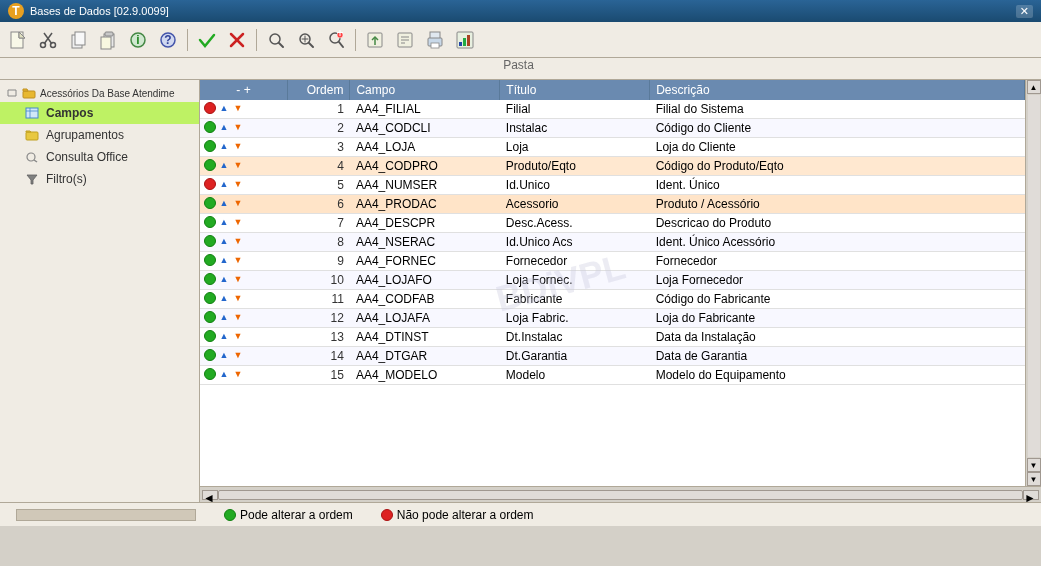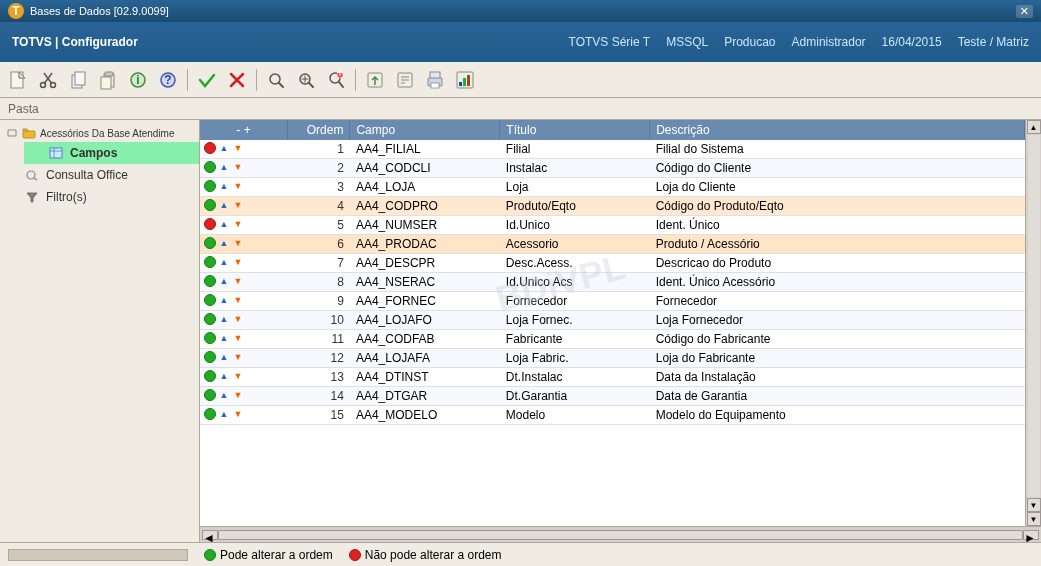--- a/index.html
+++ b/index.html
@@ -73,20 +73,21 @@
     .breadcrumb {
       background: #f0ece4;
       border-bottom: 1px solid #b0a898;
       height: 22px;
       display: flex;
       align-items: center;
       padding: 0 8px;
       font-size: 11px;
       color: #333;
       gap: 4px;
+      flex-direction: column;
     }
     .breadcrumb-label { color: #666; margin-right: 4px; }
     
     
     .main-content {
       display: flex;
       height: calc(566px - 22px - 40px - 36px - 22px - 24px);
       background: #f0ece4;
     }
     
@@ -108,23 +109,22 @@
     .sidebar-item {
       display: flex;
       align-items: center;
       padding: 3px 8px 3px 24px;
       gap: 6px;
       cursor: pointer;
       font-size: 11px;
       color: #333;
     }
     .sidebar-item.active {
-      background: #86efac;
+      background: #bef264;
       font-weight: bold;
-      margin-left: 24px;
     }
     .sidebar-icon { width: 16px; height: 16px; display: flex; align-items: center; justify-content: center; }
     
     
     .table-area {
       flex: 1;
       display: flex;
       flex-direction: column;
       overflow: hidden;
       background: white;
@@ -188,22 +188,22 @@
     
     td.col-order { text-align: right; color: #333; }
     
     
     .status-bar {
       height: 24px;
       background: #f0ece4;
       border-top: 1px solid #b0a898;
       display: flex;
       align-items: center;
-      padding: 0 8px;
-      gap: 16px;
+      padding: 0 16px;
+      gap: 28px;
       font-size: 11px;
     }
     .status-item { display: flex; align-items: center; gap: 4px; }
     
     
     .h-scroll {
       height: 16px;
       background: #d4d0c8;
       border-top: 1px solid #b0a898;
       display: flex;
@@ -256,31 +256,20 @@
 <div style="position:relative; width:1041px; height:566px; overflow:hidden;">
 
   <div class="title-bar">
     <div class="title-bar-icon">
       <span>T</span>
     </div>
     <span class="title-bar-text">Bases de Dados [02.9.0099]</span>
     <span class="title-bar-close">✕</span>
   </div>
 
-  <div class="header-bar">
-    <span>TOTVS | Configurador</span>
-    <div class="header-right">
-      <span>TOTVS Série T</span>
-      <span>MSSQL</span>
-      <span>Producao</span>
-      <span>Administrador</span>
-      <span>16/04/2015</span>
-      <span>Teste / Matriz</span>
-    </div>
-  </div>
 
   <div class="toolbar">
     <button class="toolbar-btn" title="Novo">
       <svg width="20" height="20" viewBox="0 0 20 20">
           <rect x="3" y="2" width="12" height="16" fill="#f8f8e8" stroke="#888" stroke-width="1"></rect>
           <polyline points="11,2 11,8 17,8" fill="none" stroke="#888" stroke-width="1"></polyline>
           <polygon points="11,2 17,8 11,8" fill="#e0e0c0" stroke="#888" stroke-width="1"></polygon>
         </svg>
     </button>
     <button class="toolbar-btn" title="Recortar">
@@ -408,20 +397,29 @@
           <svg width="14" height="12" viewBox="0 0 14 12">
               <rect x="1" y="1" width="12" height="10" fill="#d0e8f8" stroke="#4488cc" stroke-width="1"></rect>
               <line x1="1" y1="4" x2="13" y2="4" stroke="#4488cc" stroke-width="0.8"></line>
               <line x1="5" y1="1" x2="5" y2="11" stroke="#4488cc" stroke-width="0.8"></line>
             </svg>
         </div>
         <span>Campos</span>
       </div>
 
 
+      <div class="sidebar-item">
+        <div class="sidebar-icon">
+          <svg width="14" height="12" viewBox="0 0 14 12">
+              <rect x="1" y="3" width="12" height="8" fill="#e8c840" stroke="#c0a020" stroke-width="1" rx="1"></rect>
+              <path d="M1,3 L1,2 L5,2 L6,3 Z" fill="#e8c840" stroke="#c0a020" stroke-width="1"></path>
+            </svg>
+        </div>
+        <span>Agrupamentos</span>
+      </div>
 
 
       <div class="sidebar-item">
         <div class="sidebar-icon">
           <svg width="14" height="12" viewBox="0 0 14 12">
               <circle cx="6" cy="6" r="4" fill="none" stroke="#888" stroke-width="1.2"></circle>
               <line x1="9" y1="9" x2="12" y2="11" stroke="#888" stroke-width="1.5"></line>
             </svg>
         </div>
         <span>Consulta Office</span>

